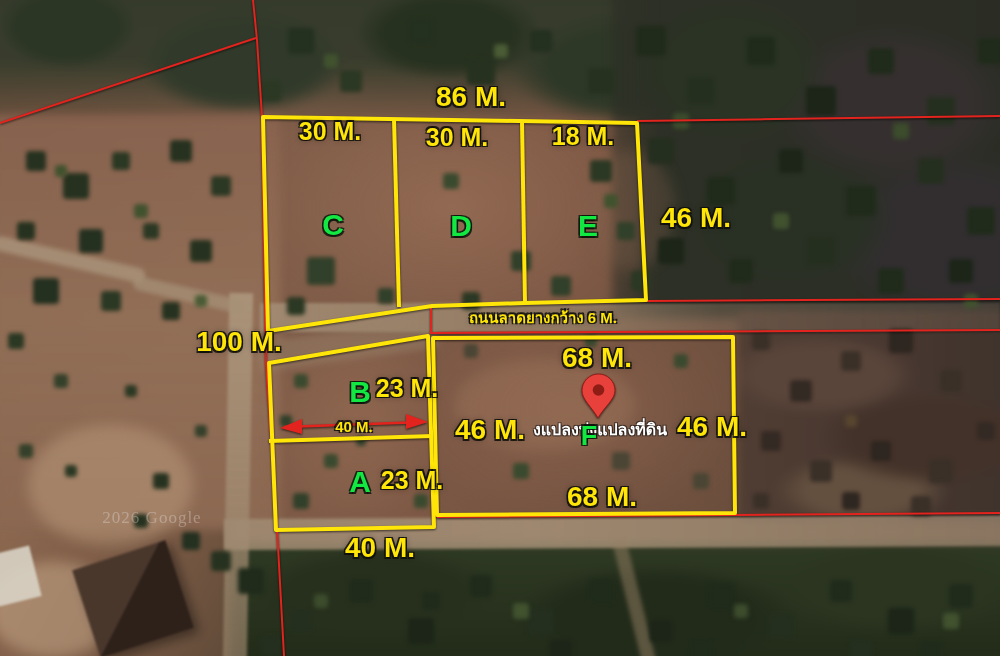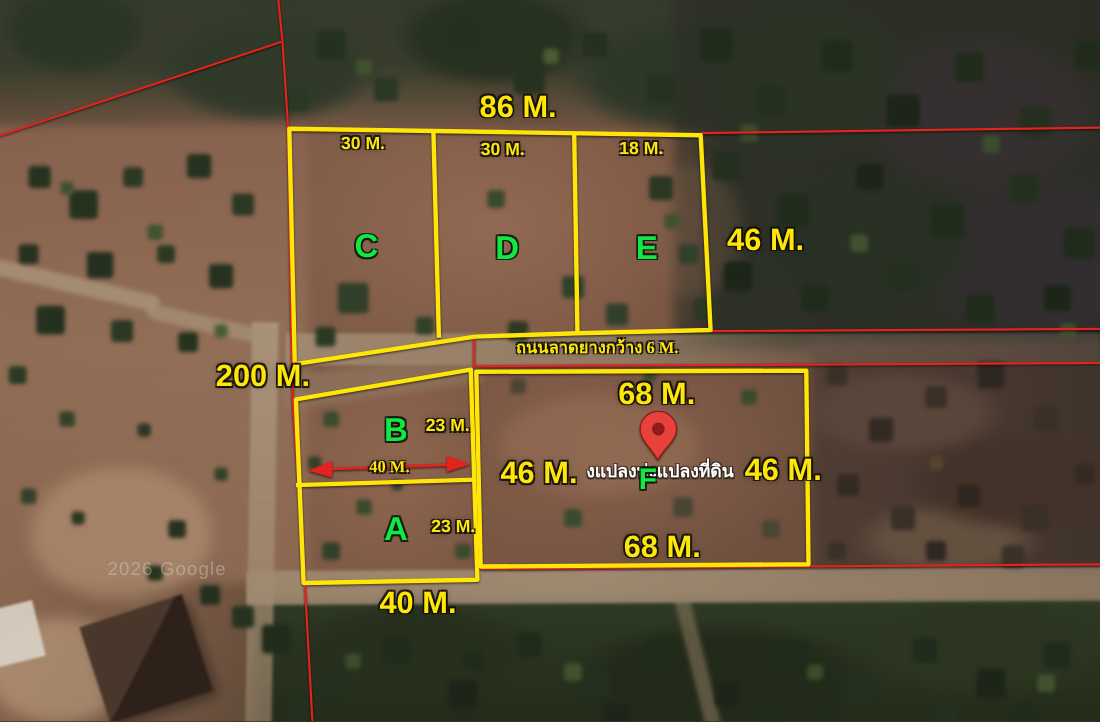--- a/index.html
+++ b/index.html
@@ -180,34 +180,34 @@
     position:absolute;z-index:50;transform:translate(-50%,-50%);
     white-space:nowrap;line-height:1;
   }
   .lbl{
     color:#ffe608;font-weight:700;
     text-shadow:-1.5px -1.5px 0 rgba(15,15,10,.85),1.5px -1.5px 0 rgba(15,15,10,.85),
                 -1.5px 1.5px 0 rgba(15,15,10,.85),1.5px 1.5px 0 rgba(15,15,10,.85),
                 0 0 6px rgba(0,0,0,.45);
   }
   .big{font-size:28px;padding-left:24px;}
-  .med{font-size:16px;}
-  .small{font-size:15px;font-family:Liberation Serif, serif;}
+  .med{font-size:25px;}
+  .small{font-size:15px;}
   .ltr{
     color:#12e742;font-size:30px;font-weight:700;
     text-shadow:-1.5px -1.5px 0 rgba(10,20,10,.8),1.5px -1.5px 0 rgba(10,20,10,.8),
                 -1.5px 1.5px 0 rgba(10,20,10,.8),1.5px 1.5px 0 rgba(10,20,10,.8);
   }
   .ltr-f{font-size:27px;}
   .pin-caption{
     color:#ffffff;font-size:16px;font-weight:600;
     text-shadow:-1px -1px 0 rgba(40,30,25,.7),1px -1px 0 rgba(40,30,25,.7),
                 -1px 1px 0 rgba(40,30,25,.7),1px 1px 0 rgba(40,30,25,.7);
   }
-  .watermark{color:rgba(235,235,235,.32);font-size:17px;letter-spacing:1px;z-index:30;}
+  .watermark{color:rgba(235,235,235,.32);font-size:17px;letter-spacing:1px;z-index:30;font-family:Liberation Serif, serif;}
 </style>
 </head>
 <body>
 
 <div class="stage">
 
   <div class="layer sat-base"></div>
   <div class="layer band-top-forest"></div>
   <div class="layer left-ground"></div>
   <div class="layer block-right-forest"></div>
@@ -263,21 +263,21 @@
       <path d="M598,418 C591,406 582,399.5 582,390.5 A16.5,16.5 0 1 1 615,390.5 C615,399.5 605,406 598,418 Z" fill="#e8413c" stroke="#8f1d16" stroke-width="1"></path>
       <circle cx="598.5" cy="390" r="5.8" fill="#8f1d16"></circle>
     </g>
   </svg>
 
   <div class="lbl big" style="left:459px;top:97px">86 M.</div>
   <div class="lbl med" style="left:330px;top:131px">30 M.</div>
   <div class="lbl med" style="left:457px;top:137px">30 M.</div>
   <div class="lbl med" style="left:583px;top:136px">18 M.</div>
   <div class="lbl big" style="left:684px;top:218px">46 M.</div>
-  <div class="lbl big" style="left:227px;top:342px">200 M.</div>
+  <div class="lbl big" style="left:227px;top:342px">100 M.</div>
   <div class="lbl small" style="left:543px;top:317px">ถนนลาดยางกว้าง 6 M.</div>
   <div class="lbl med" style="left:407px;top:388px">23 M.</div>
   <div class="lbl small" style="left:354px;top:426px">40 M.</div>
   <div class="lbl big" style="left:478px;top:430px">46 M.</div>
   <div class="lbl big" style="left:585px;top:358px">68 M.</div>
   <div class="lbl big" style="left:700px;top:427px">46 M.</div>
   <div class="lbl big" style="left:590px;top:497px">68 M.</div>
   <div class="lbl med" style="left:412px;top:480px">23 M.</div>
   <div class="lbl big" style="left:368px;top:548px">40 M.</div>
 

